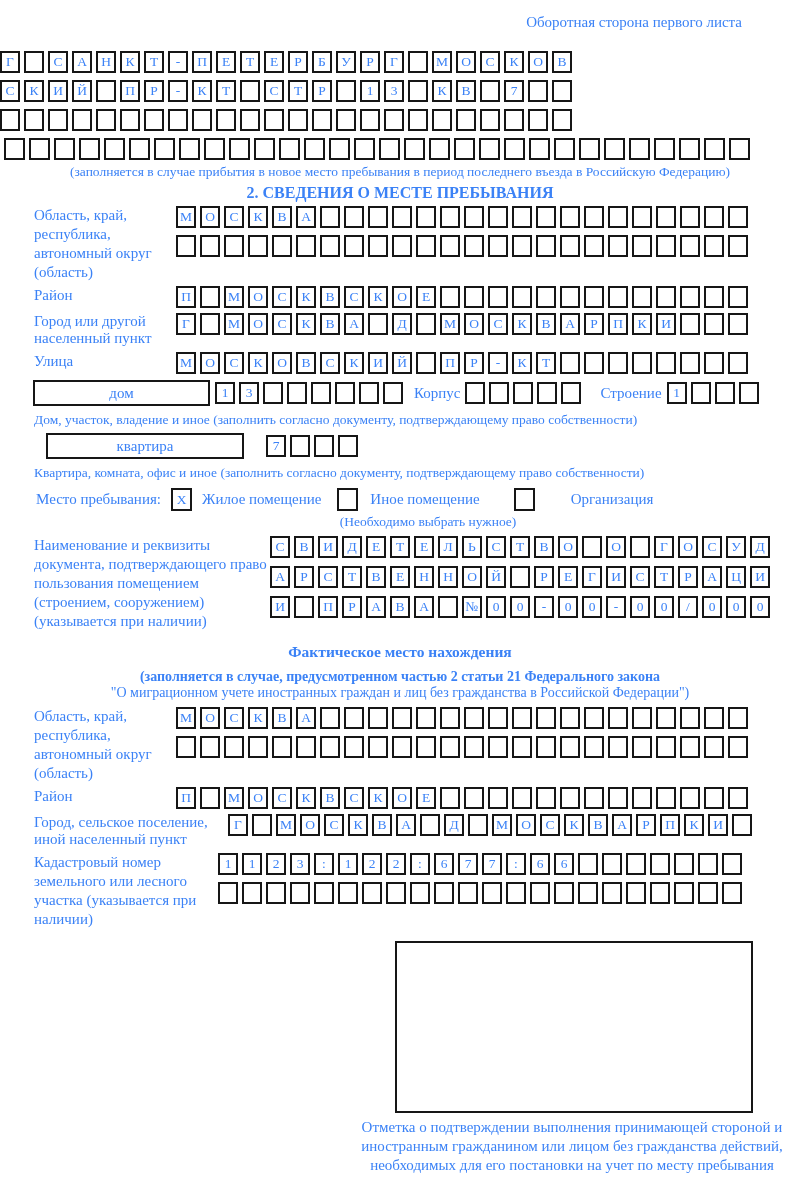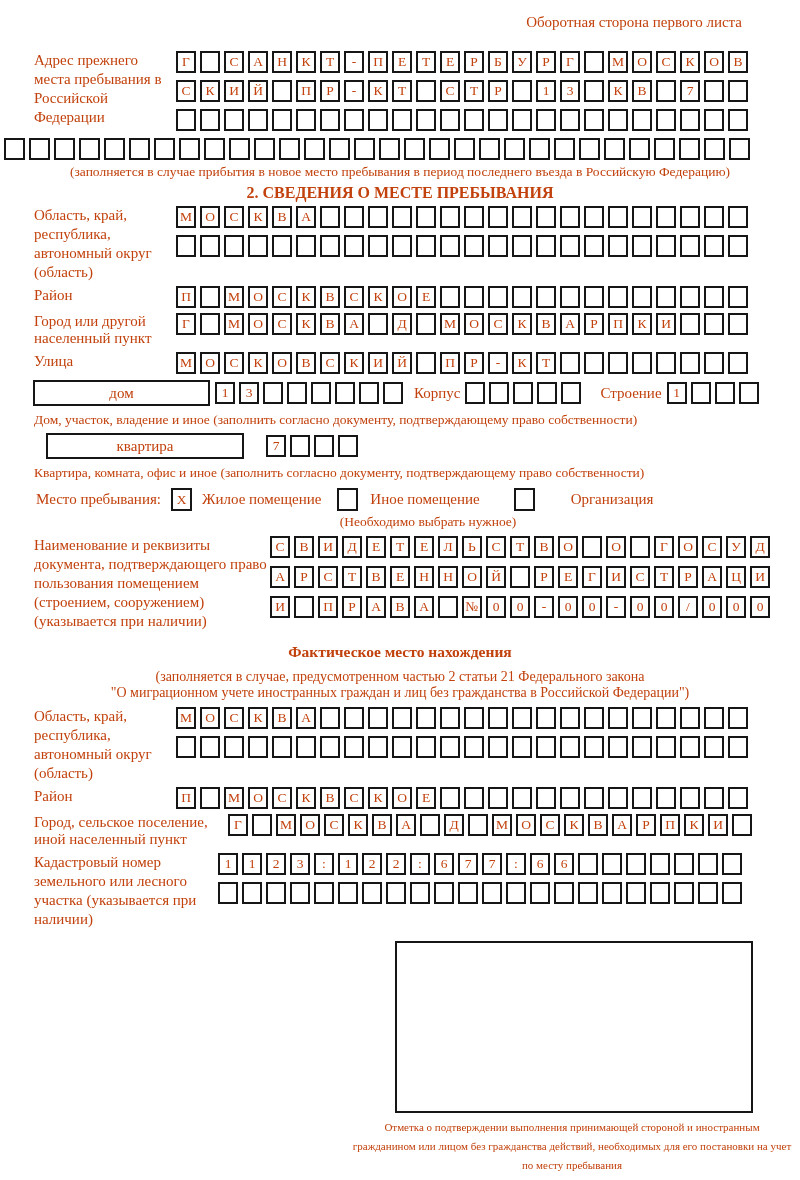--- a/index.html
+++ b/index.html
@@ -1,16 +1,16 @@
 <!DOCTYPE html>
 <html><head>
 <meta charset="utf-8">
 <style>
   html,body{margin:0;padding:0;background:#fff;}
-  .page{position:relative;width:800px;height:1180px;background:#fff;color:#c2410c;
+  .page{position:relative;width:800px;height:1180px;background:#fff;color:#3b82f6;
         font-family:"Liberation Serif","DejaVu Serif",serif;overflow:hidden;box-sizing:border-box;padding-top:14px;}
   .hdr-note{text-align:right;padding-right:58px;font-size:15px;}
   .frow{display:flex;align-items:flex-start;}
   .flabel{font-size:15px;line-height:19px;padding-left:34px;box-sizing:border-box;flex:none;}
   .w176{width:176px;}
   .w270{width:270px;}
   .w228{width:228px;line-height:17px;}
   .w218{width:218px;}
   .cellcol{display:flex;flex-direction:column;gap:7px;}
   .cells{display:flex;gap:4px;flex:none;}
@@ -19,35 +19,34 @@
         font-size:13.5px;font-family:"Liberation Serif","DejaVu Serif",serif;background:#fff;}
   .cells-wide .cell{width:21px;}
   .caption{text-align:center;font-size:13.5px;}
   .sec-title{text-align:center;font-weight:bold;font-size:16px;}
   .longbox{display:flex;align-items:center;justify-content:center;border:2px solid #161616;
            box-sizing:border-box;height:26px;font-size:15px;flex:none;background:#fff;}
   .inline-label{font-size:15px;line-height:24px;flex:none;}
   .stay-row{display:flex;align-items:center;padding-left:36px;font-size:15px;}
   .checkbox{width:21px;height:23px;}
   .stamp-box{width:358px;height:172px;border:2px solid #161616;box-sizing:border-box;margin-left:395px;background:#fff;}
-  .stamp-caption{width:440px;margin-left:352px;text-align:center;font-size:11px;line-height:19px;}
+  .stamp-caption{width:440px;margin-left:352px;text-align:center;font-size:15px;line-height:19px;}
   .mt3{margin-top:3px;}.mt4{margin-top:4px;}.mt5{margin-top:5px;}.mt6{margin-top:6px;}
   .mt7{margin-top:7px;}.mt8{margin-top:8px;}.mt12{margin-top:12px;}.mt20{margin-top:20px;}
   .note-center{text-align:center;font-size:13.5px;}
   .shift-right{position:relative;left:28px;}
 </style>
 </head>
 <body>
 
 <div class="page">
 
   <div class="hdr-note">Оборотная сторона первого листа</div>
 
   <div class="frow mt20">
-    <div class="flabel w176">Адрес прежнего места пребывания в Российской Федерации</div>
     <div class="cellcol">
       <div class="cells">
           <span class="cell">Г</span>
           <span class="cell"></span>
           <span class="cell">С</span>
           <span class="cell">А</span>
           <span class="cell">Н</span>
           <span class="cell">К</span>
           <span class="cell">Т</span>
           <span class="cell">-</span>
@@ -427,21 +426,21 @@
           <span class="cell">0</span>
           <span class="cell">/</span>
           <span class="cell">0</span>
           <span class="cell">0</span>
           <span class="cell">0</span>
         </div>
     </div>
   </div>
 
   <div class="sec-title mt12" style="font-size:15.5px;">Фактическое место нахождения</div>
-  <div class="note-center mt8" style="font-size:14px;">(заполняется в случае, предусмотренном частью 2 статьи 21 Федерального закона</div>
+  <div class="note-center mt8" style="font-size:14px;font-weight:bold;">(заполняется в случае, предусмотренном частью 2 статьи 21 Федерального закона</div>
   <div class="note-center" style="font-size:14px;">"О миграционном учете иностранных граждан и лиц без гражданства в Российской Федерации")</div>
 
   <div class="frow mt6">
     <div class="flabel w176">Область, край, республика, автономный округ (область)</div>
     <div class="cellcol">
       <div class="cells">
           <span class="cell">М</span>
           <span class="cell">О</span>
           <span class="cell">С</span>
           <span class="cell">К</span>

